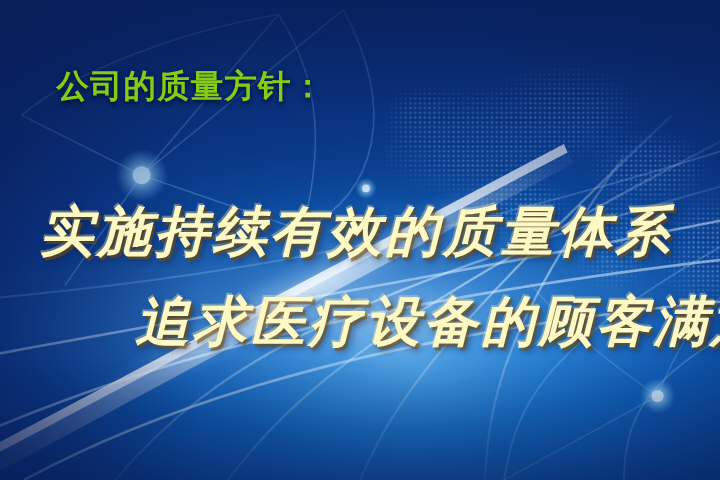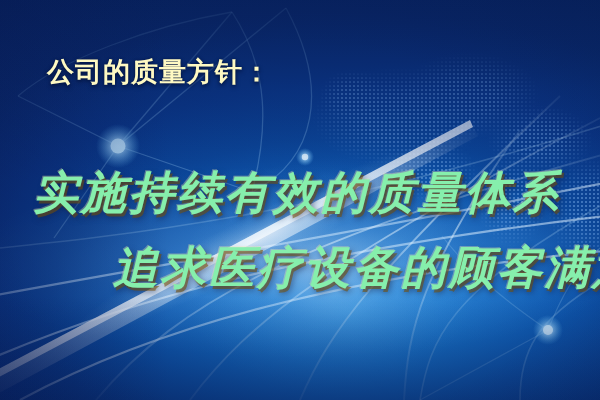--- a/index.html
+++ b/index.html
@@ -70,31 +70,31 @@
   .bg-svg { position: absolute; inset: 0; width: 600px; height: 400px; }
 
   
   .heading {
     position: absolute;
     left: 47px;
     top: 54px;
     font-size: 27px;
     font-weight: bold;
     letter-spacing: 1px;
-    color: #fef9c3;
+    color: #84cc16;
     text-shadow: 0 2px 4px rgba(2,14,48,0.75), 0 0 2px rgba(2,14,48,0.6);
     white-space: nowrap;
   }
   .policy-line {
     position: absolute;
     font-size: 45px;
     font-weight: bold;
     font-style: italic;
     letter-spacing: 3px;
-    color: #86efac;
+    color: #fef9c3;
     white-space: nowrap;
     text-shadow:
       2px 3px 0 rgba(120,78,0,0.55),
       3px 4px 6px rgba(20,30,70,0.55),
       -1px -1px 0 rgba(255,250,180,0.35);
   }
   .policy-line.l1 { left: 33px;  top: 163px; }
   .policy-line.l2 { left: 113px; top: 238px; }
 </style>
 </head>

